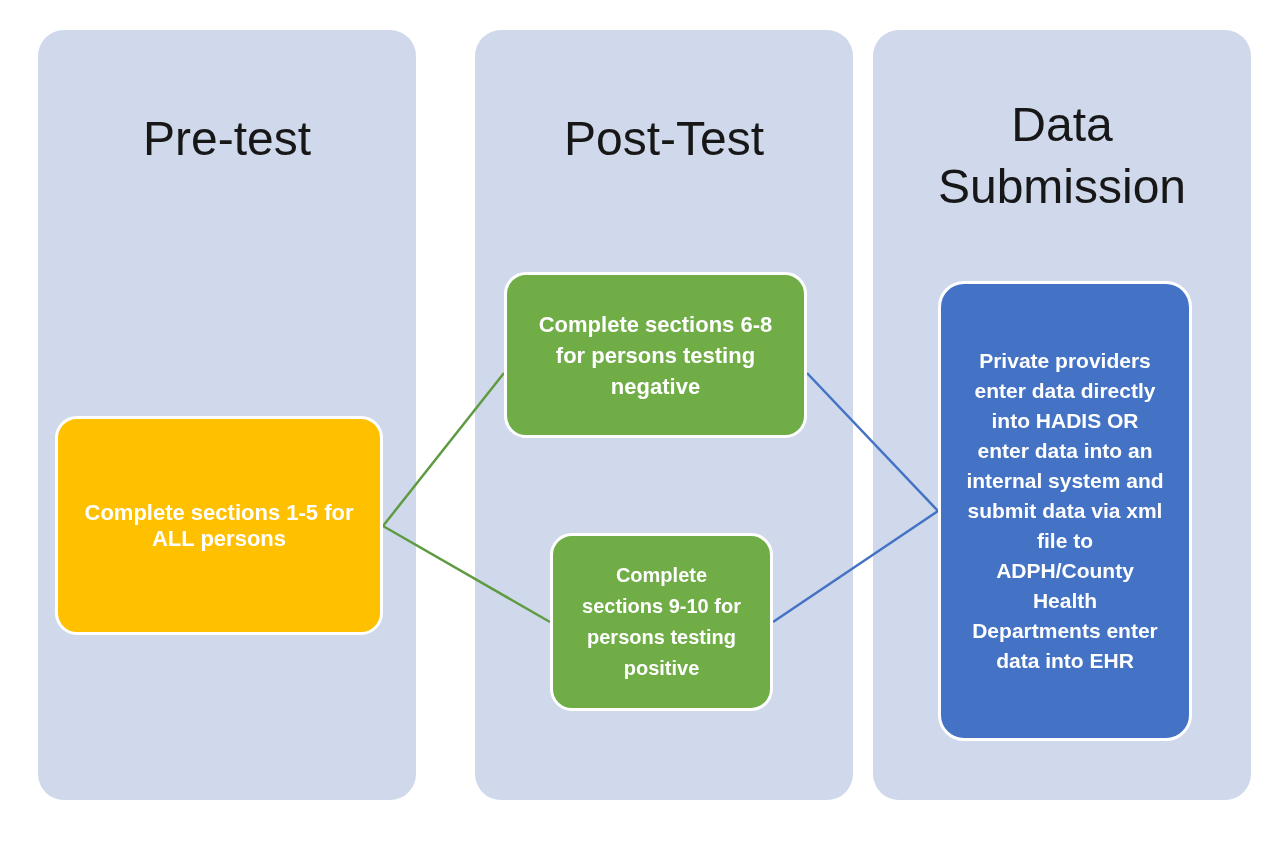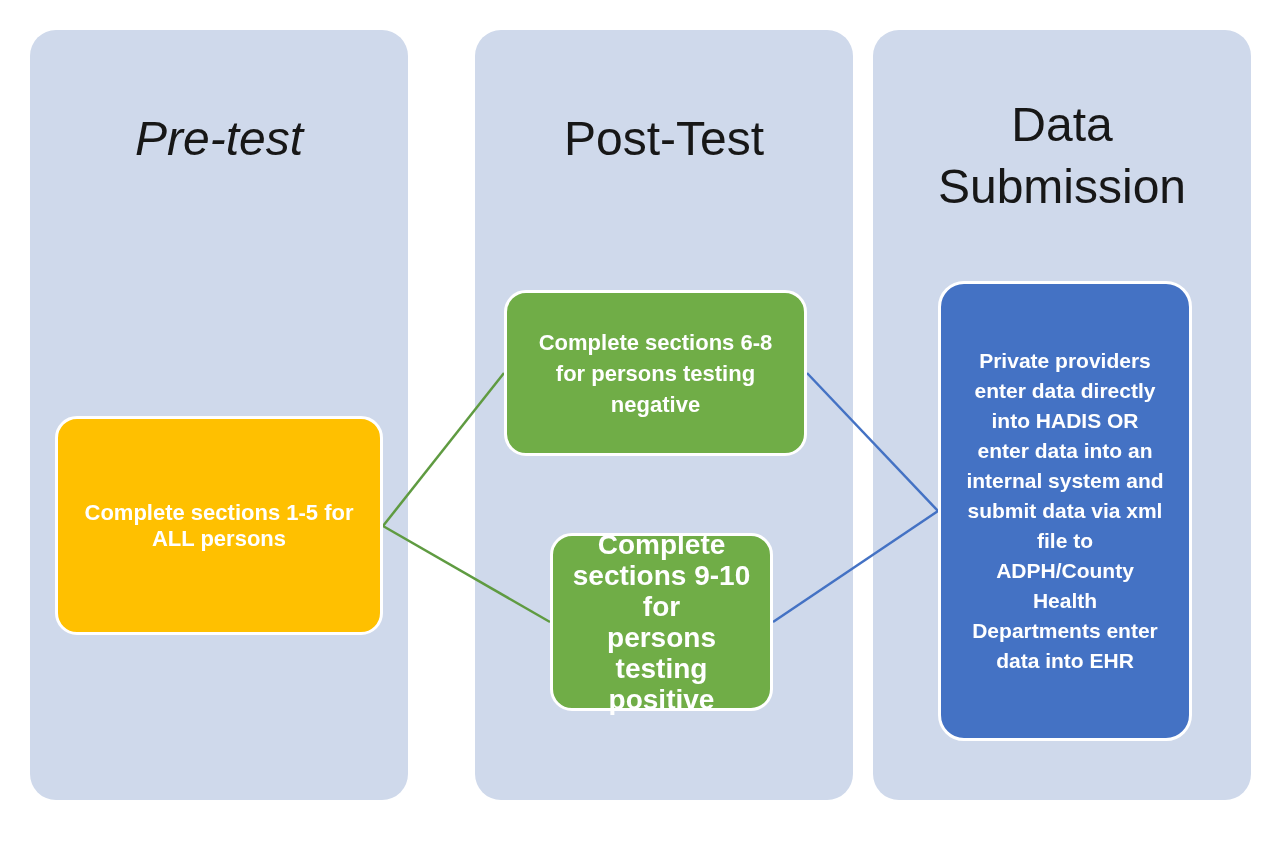--- a/index.html
+++ b/index.html
@@ -17,21 +17,21 @@
   }
   
   .lane {
     position: absolute;
     top: 30px;
     height: 770px;
     width: 378px;
     background: #cfd9eb;
     border-radius: 26px;
   }
-  #lane-pretest  { left: 30px; font-style: italic; }
+  #lane-pretest  { left: 38px; }
   #lane-posttest { left: 447px; margin-left: 28px; }
   #lane-datasub  { left: 873px; }
 
   .lane-title {
     position: absolute;
     top: 78px;
     left: 0;
     width: 100%;
     text-align: center;
     font-size: 48px;
@@ -64,30 +64,30 @@
     white-space: pre-line;
     padding: 6px 10px;
   }
   #node-pretest {
     left: 55px; top: 416px;
     width: 328px; height: 219px;
     background: #ffc000;
     font-size: 22px; line-height: 26px;
   }
   #node-negative {
-    left: 504px; top: 290px;
+    left: 504px; top: 272px;
     width: 303px; height: 166px;
     background: #70ad47;
     font-size: 22px; line-height: 31px;
   }
   #node-positive {
     left: 550px; top: 533px;
     width: 223px; height: 178px;
     background: #70ad47;
-    font-size: 28px; line-height: 31px;
+    font-size: 20px; line-height: 31px;
   }
   #node-datasub {
     left: 938px; top: 281px;
     width: 254px; height: 460px;
     background: #4472c4;
     border-radius: 26px;
     font-size: 21px; line-height: 30px;
   }
 </style>
 </head>

